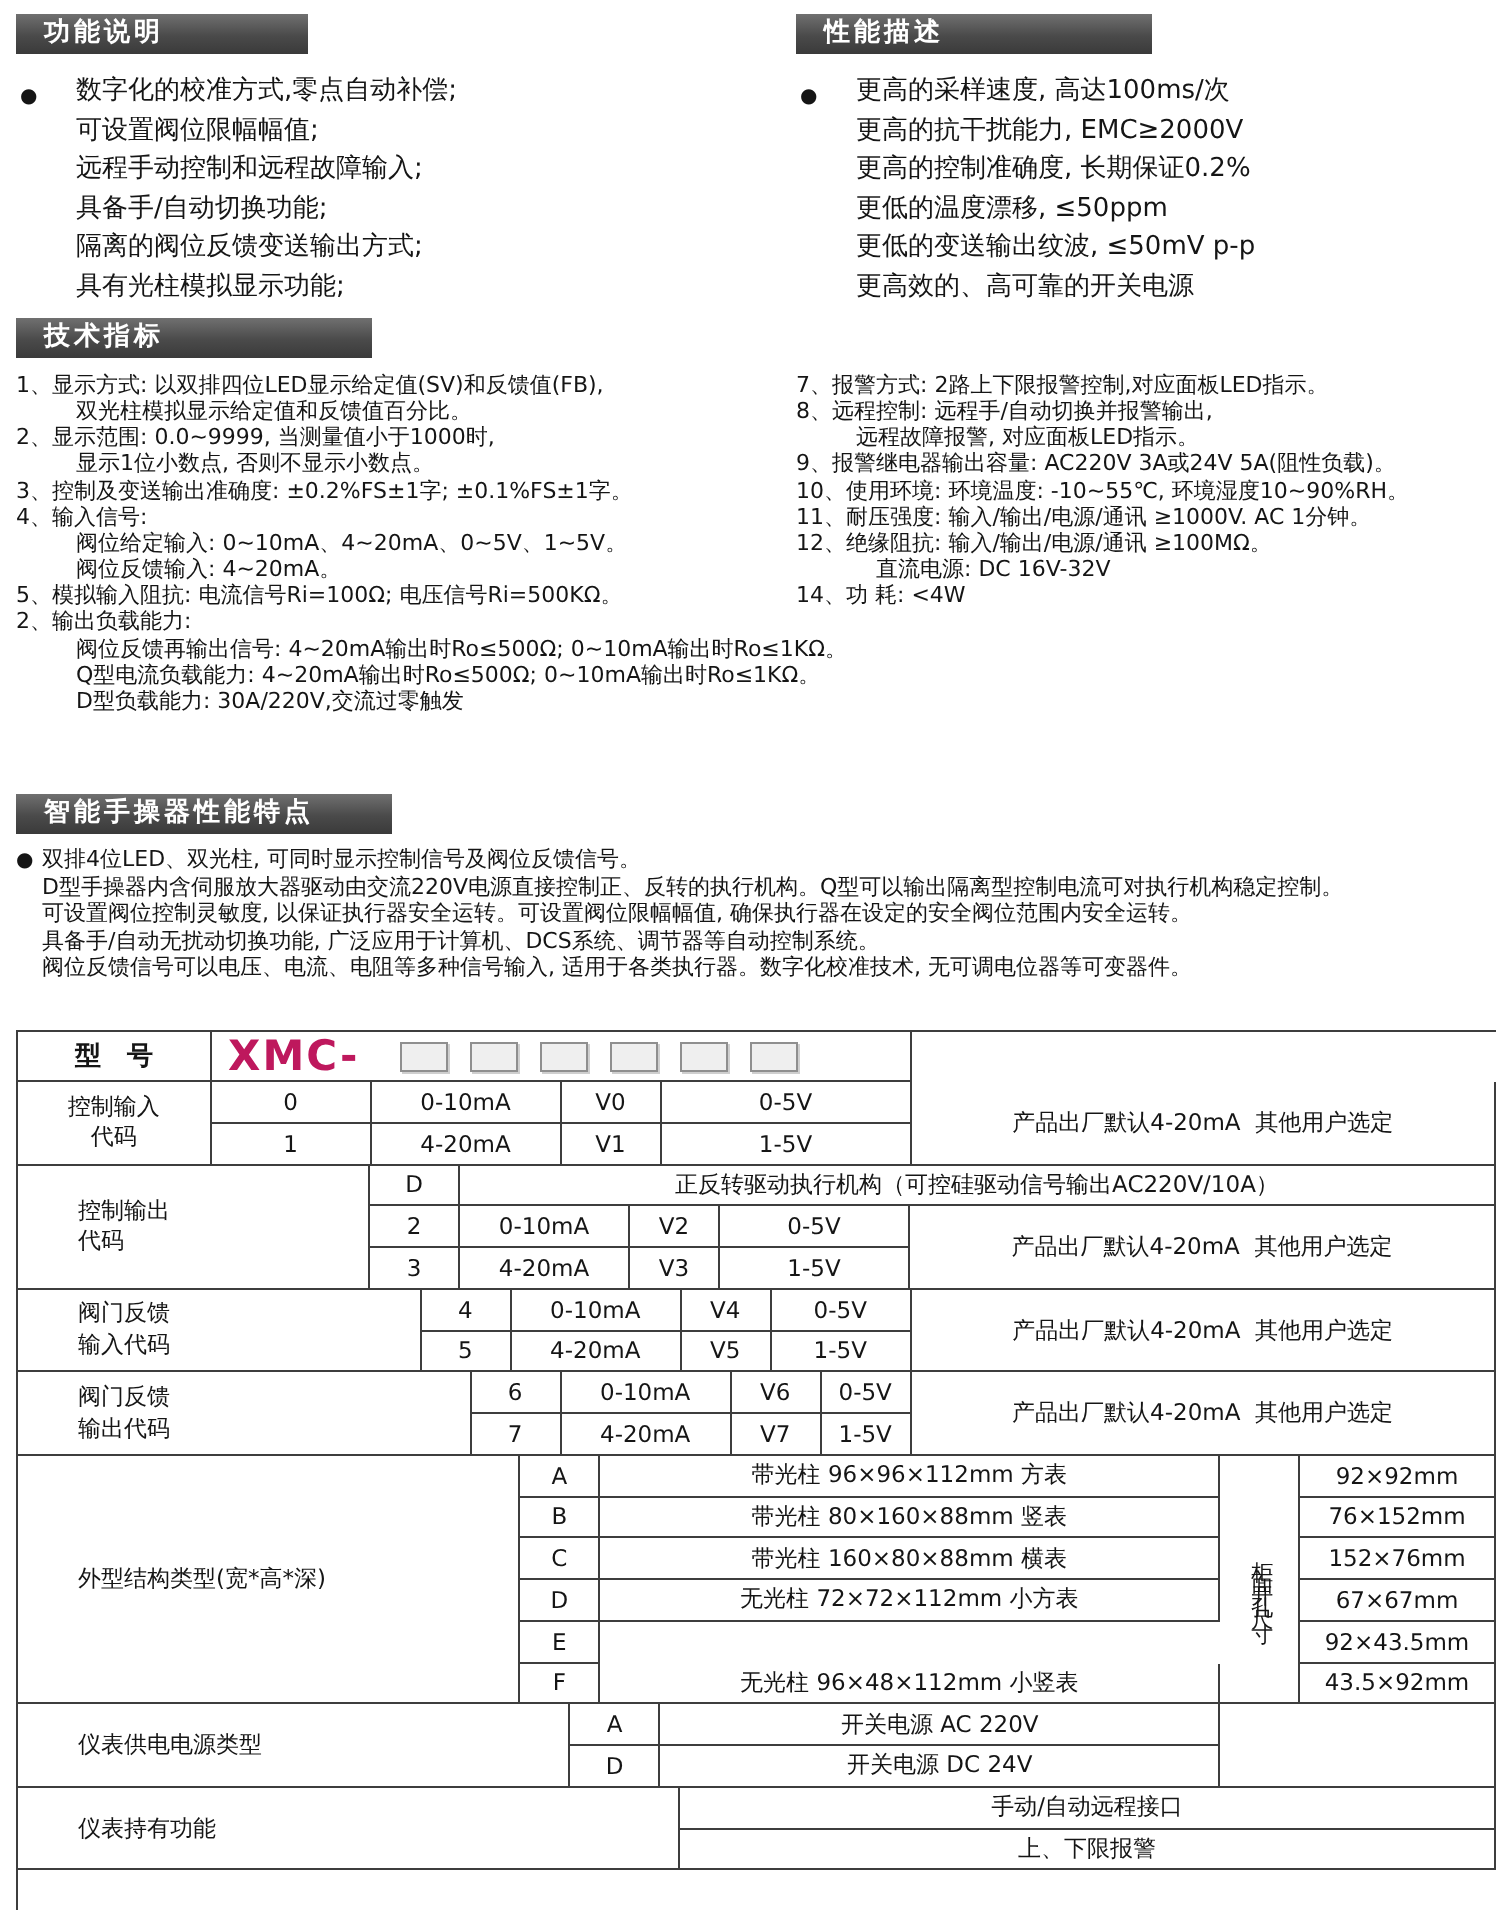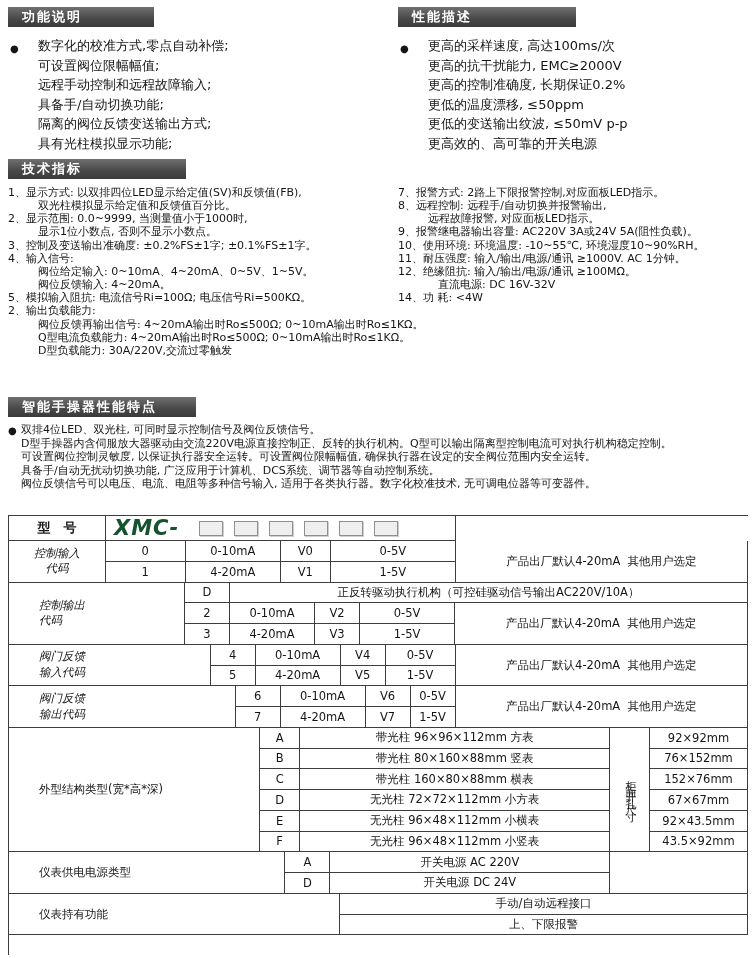--- a/index.html
+++ b/index.html
@@ -31,25 +31,25 @@
   .tr { display:flex; }
   .tg { display:flex; }
   .col { display:flex; flex-direction:column; }
   .c {
     border-right:1px solid #3d3d3d; border-bottom:1px solid #3d3d3d;
     display:flex; align-items:center; justify-content:center;
     text-align:center; overflow:hidden;
   }
   .trh .c { height:25px; }
   .r { height:20.75px; }
-  .lab { white-space:pre-line; line-height:1.35;font-style:italic; }
+  .lab { white-space:pre-line; line-height:1.35; }
   .labL { justify-content:flex-start; padding-left:30px; text-align:left; }
   .pre { white-space:pre; }
   .thead { font-weight:bold; font-size:13px; }
-  .xmc { font-size:21px; font-weight:bold; color:#14532d; letter-spacing:1px; margin:0 20px 0 2px;font-style:italic; }
+  .xmc { font-size:21px; font-weight:bold; color:#be185d; letter-spacing:1px; margin:0 20px 0 2px; }
   .mbox {
     width:24px; height:15px; border:1px solid #8f8f8f; background:#efefef;
     box-shadow:1px 1px 0 #cfcfcf; margin-right:11px; flex:none;
   }
   .vert { writing-mode:vertical-rl; text-orientation:upright; letter-spacing:6px; font-size:11px; }
 </style>
 </head>
 <body>
 
 <div class="bar" style="left:8px;top:7px;width:146px">功能说明</div>
@@ -237,21 +237,20 @@
       <div class="tr">
         <div class="c r" style="width:40px">C</div>
         <div class="c r" style="width:310px">带光柱 160×80×88mm 横表</div>
       </div>
       <div class="tr">
         <div class="c r" style="width:40px">D</div>
         <div class="c r" style="width:310px">无光柱 72×72×112mm 小方表</div>
       </div>
       <div class="tr">
         <div class="c r" style="width:40px">E</div>
-        <div class="c r" style="width:310px">无光柱 96×48×112mm 小横表</div>
       </div>
       <div class="tr">
         <div class="c r" style="width:40px">F</div>
         <div class="c r" style="width:310px">无光柱 96×48×112mm 小竖表</div>
       </div>
     </div>
     <div class="c" style="width:40px">
       <span class="vert">柜面开孔尺寸</span>
     </div>
     <div class="col">

